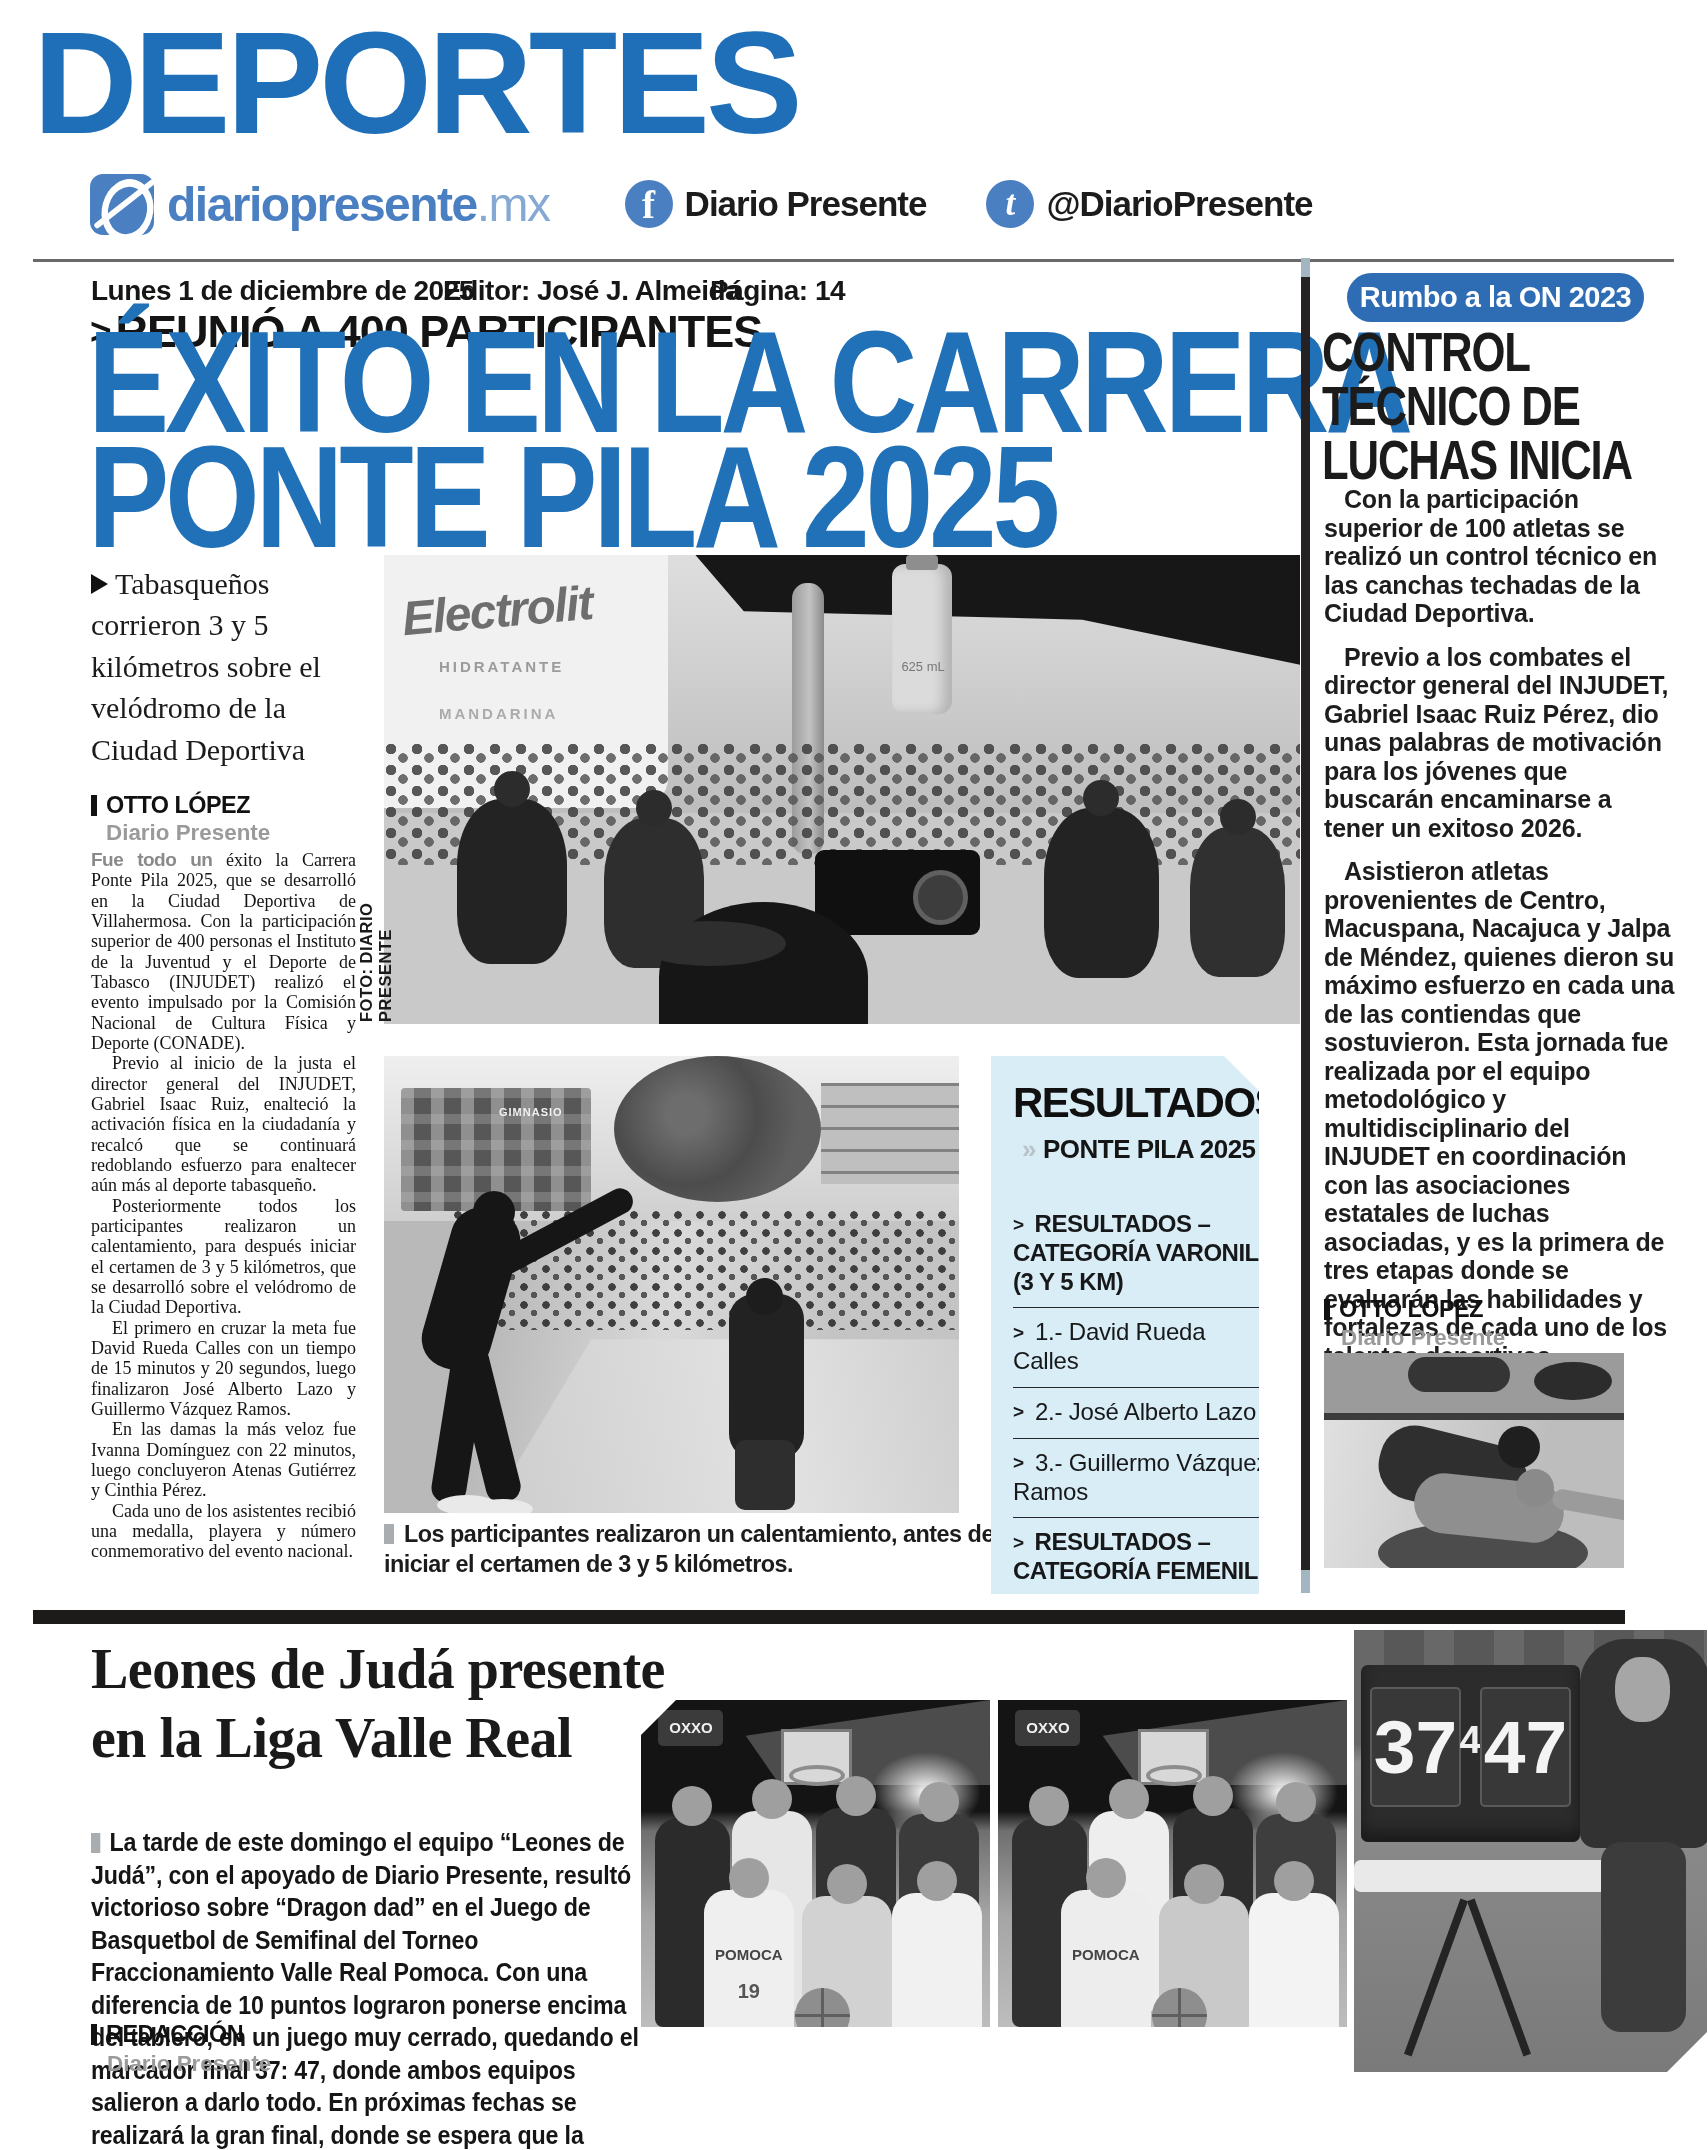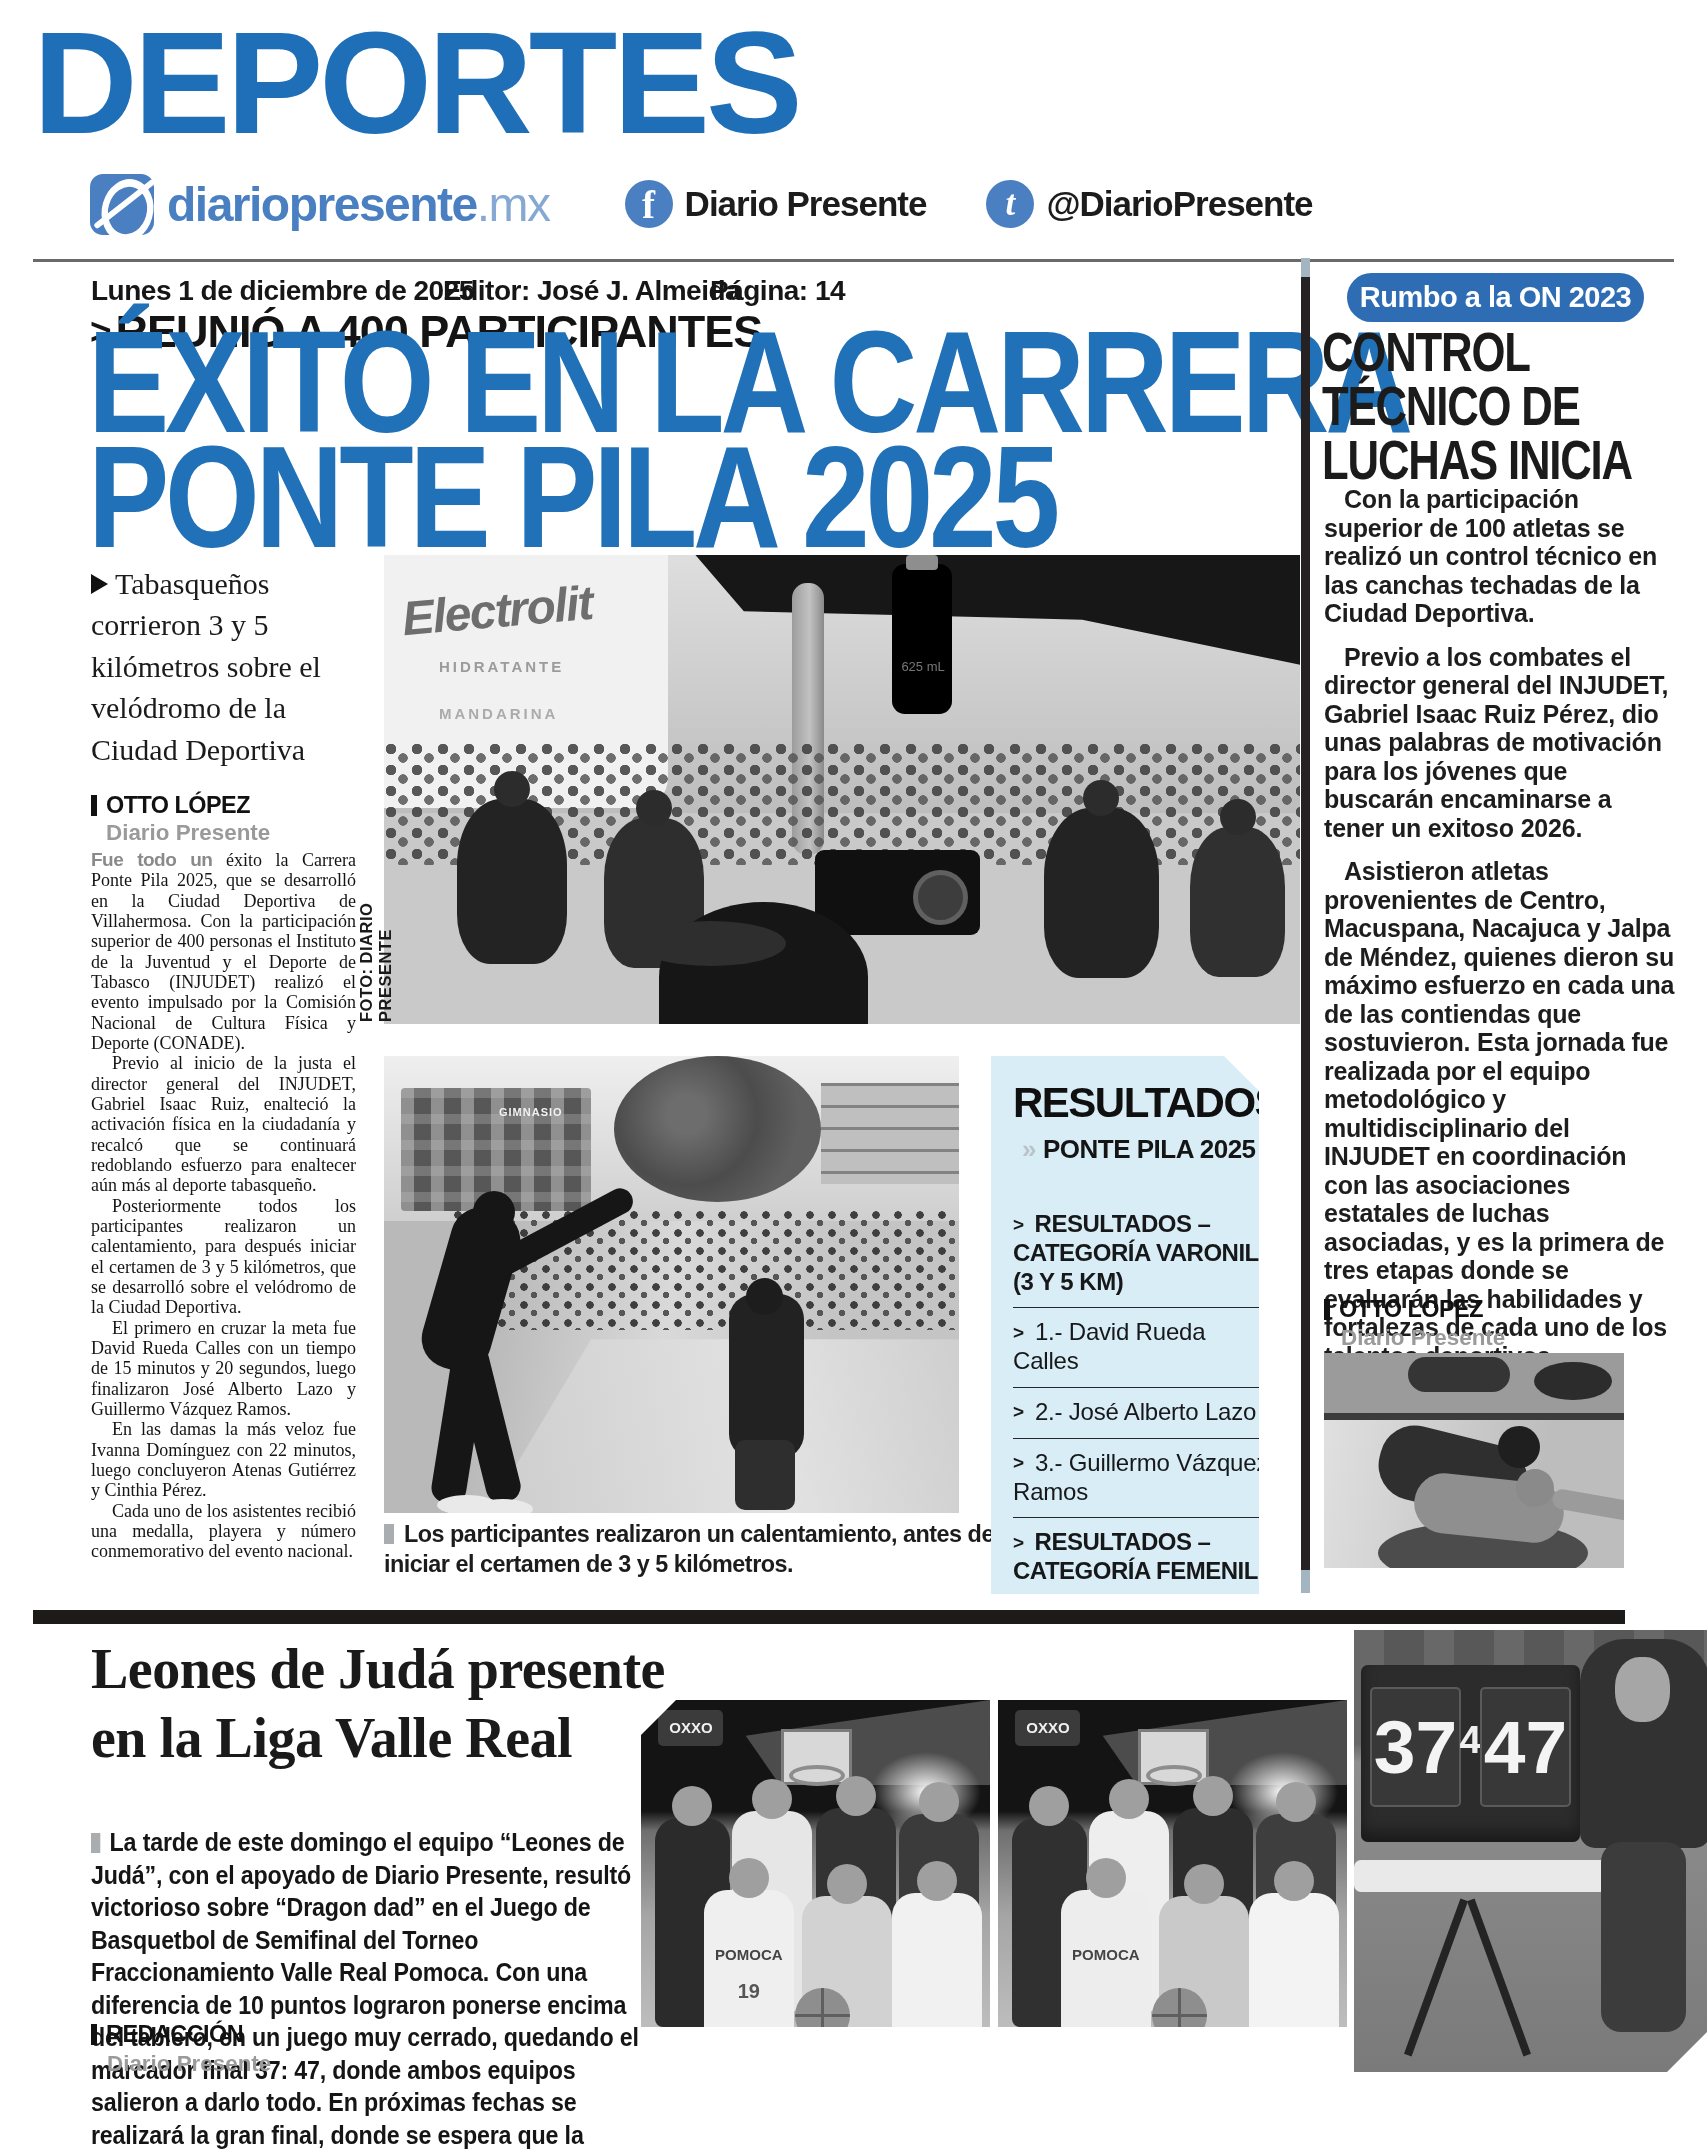--- a/index.html
+++ b/index.html
@@ -58,21 +58,21 @@
   
   #photo-race{left:384px;top:555px;width:916px;height:469px;}
   #race-sky{left:0;top:0;right:0;height:55%;background:linear-gradient(#dedede,#bdbdbd);}
   #race-canopy{left:34%;top:0;width:66%;height:30%;background:#171717;
      clip-path:polygon(0 0,100% 0,100% 78%,64% 46%,8% 40%);}
   #race-banner{left:0;top:0;width:31%;height:54%;background:#f1f1f1;border-radius:0 0 30px 0;}
   #race-brand{left:2%;top:6%;font-size:48px;font-weight:800;color:#6e6e6e;font-style:italic;
      transform:rotate(-5deg);letter-spacing:-1.5px;}
   #race-sub1{left:6%;top:22%;font-size:15px;font-weight:700;color:#9b9b9b;letter-spacing:3px;}
   #race-sub2{left:6%;top:28%;font-size:15px;font-weight:700;color:#ababab;letter-spacing:3px;margin-top:19px;}
-  #race-bottle{left:55.5%;top:2%;width:60px;height:150px;background:#000000;border-radius:13px;
+  #race-bottle{left:55.5%;top:2%;width:60px;height:150px;background:#fde047;border-radius:13px;
      box-shadow:inset -9px 0 12px rgba(0,0,0,.18);}
   #race-bottle .cap{position:absolute;left:14px;top:-9px;width:32px;height:15px;background:#8e8e8e;border-radius:4px;}
   #race-bottle .ml{position:absolute;left:9px;top:95px;font-size:13px;color:#777;}
   #race-pole{left:44.5%;top:6%;width:32px;height:58%;background:linear-gradient(90deg,#9c9c9c,#c2c2c2 55%,#8a8a8a);border-radius:15px;}
   #race-crowd{left:0;top:40%;width:100%;height:26%;
      background-image:radial-gradient(circle at 7px 6px,#3d3d3d 5px,rgba(0,0,0,0) 5.5px),
                       radial-gradient(circle at 19px 15px,#565656 4.5px,rgba(0,0,0,0) 5px);
      background-size:26px 21px;opacity:.85;}
   .runner{border-radius:40% 40% 30% 30%;background:#232323;}
   .runner .head{position:absolute;left:50%;top:-28px;transform:translateX(-50%);

